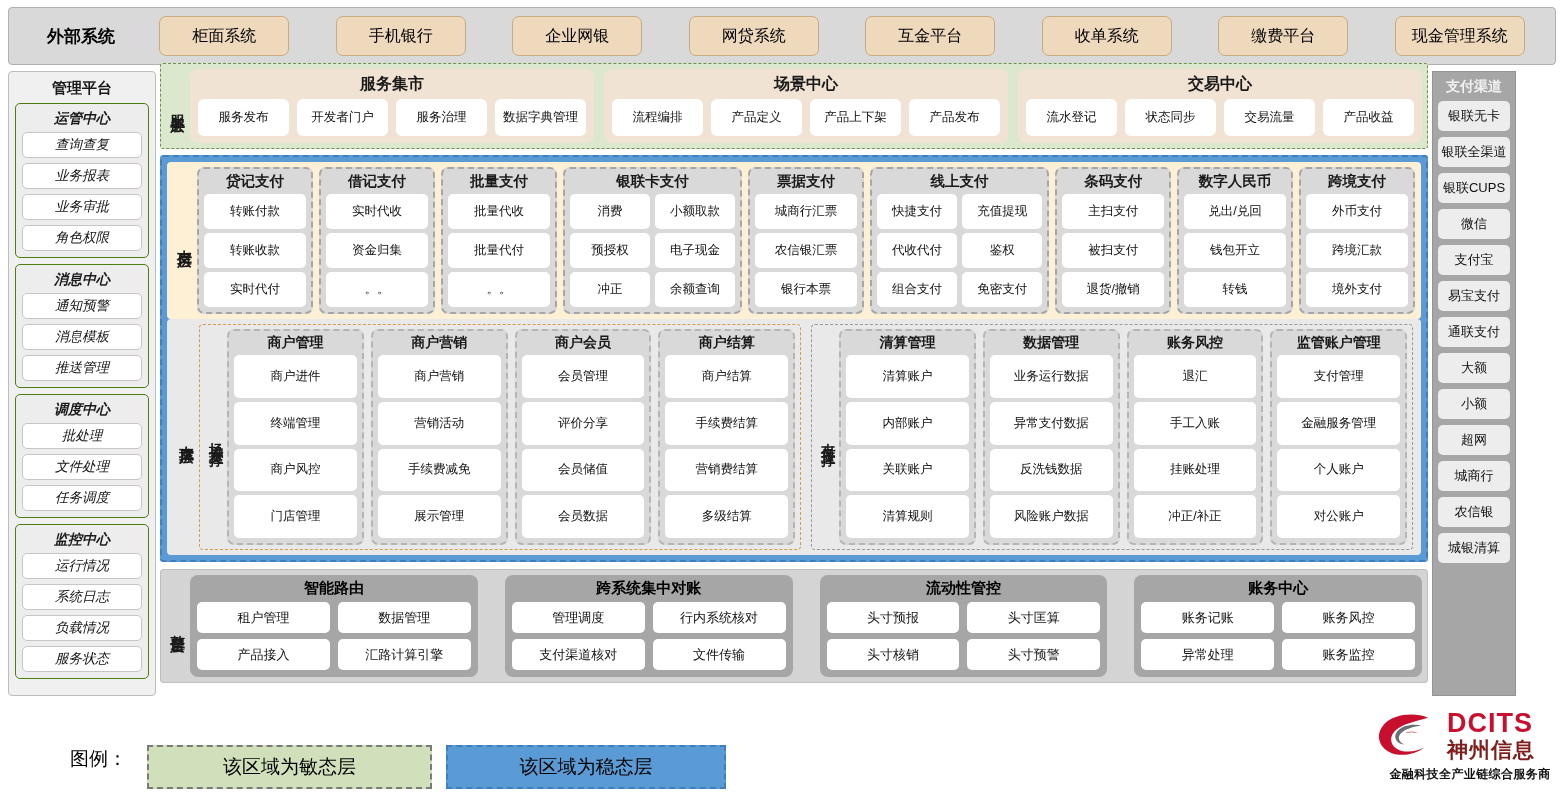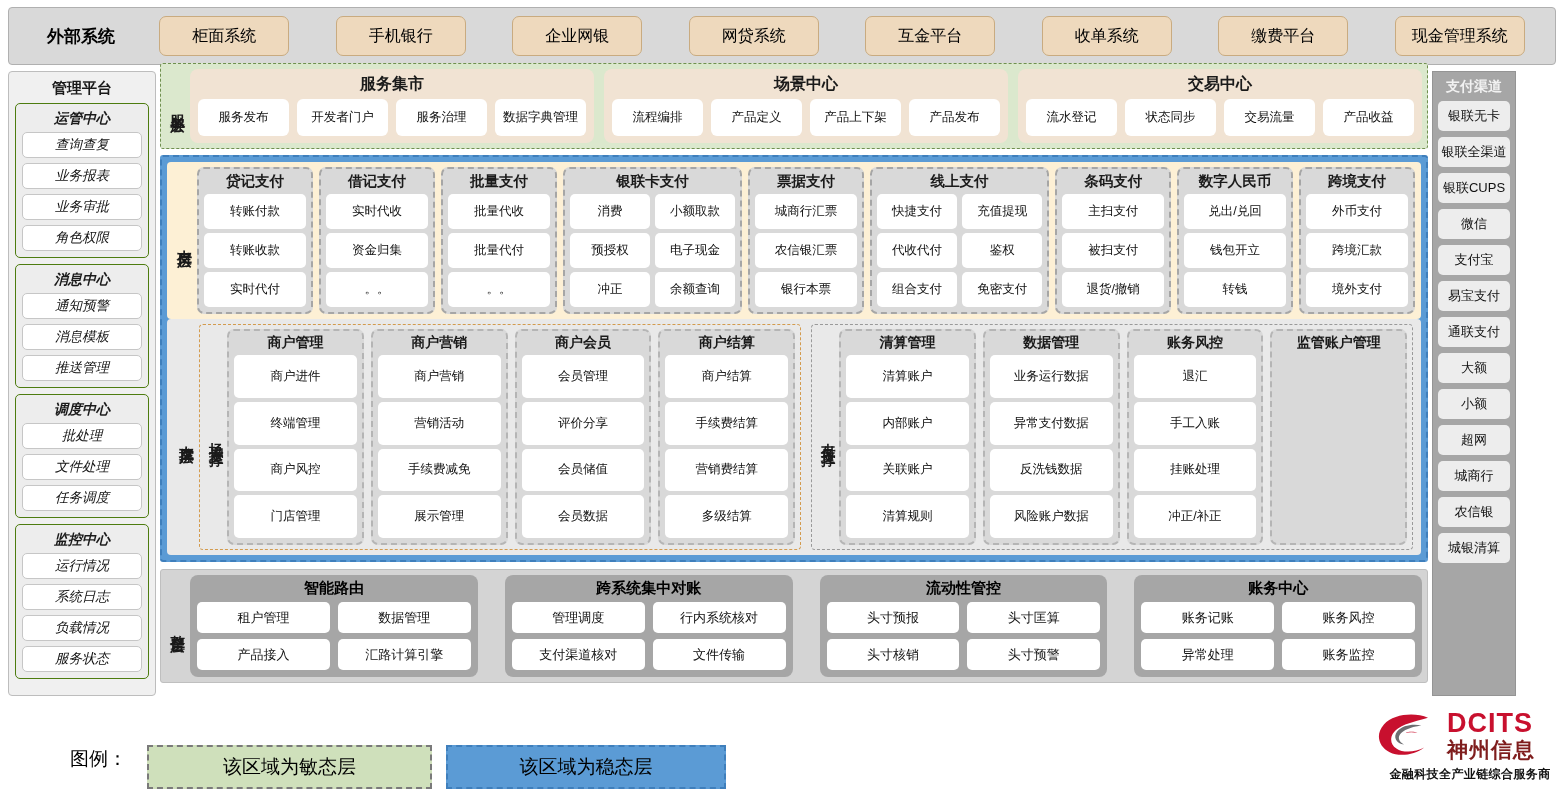--- a/index.html
+++ b/index.html
@@ -498,20 +498,26 @@
                   <div class="sup-group-title">账务风控</div>
                   <div class="sup-items">
                     <div class="sup-chip">退汇</div>
                     <div class="sup-chip">手工入账</div>
                     <div class="sup-chip">挂账处理</div>
                     <div class="sup-chip">冲正/补正</div>
                   </div>
                 </div>
                 <div class="sup-group">
                   <div class="sup-group-title">监管账户管理</div>
+                  <div class="sup-items">
+                    <div class="sup-chip">支付管理</div>
+                    <div class="sup-chip">金融服务管理</div>
+                    <div class="sup-chip">个人账户</div>
+                    <div class="sup-chip">对公账户</div>
+                  </div>
                 </div>
               </div>
             </div>
           </div>
       </div>
 
     </div>
 
     <div class="int-layer">
       <div class="vlabel">整合层</div>

